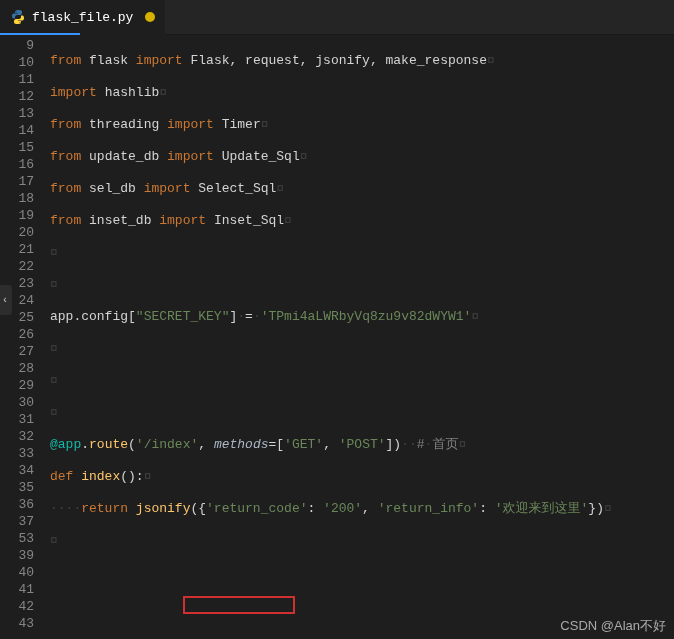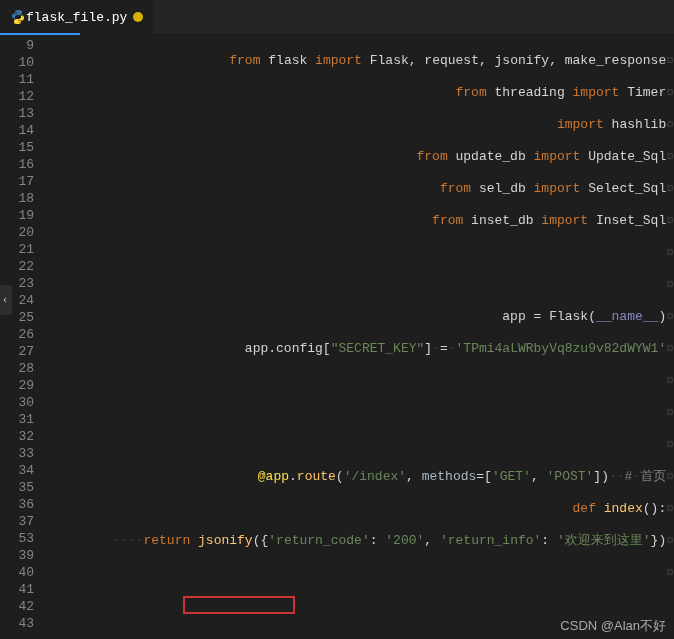--- a/index.html
+++ b/index.html
@@ -19,20 +19,21 @@
       display: flex;
       align-items: center;
       border-bottom: 1px solid #181818;
     }
     .tab {
       background: #1e1e1e;
       height: 35px;
       display: flex;
       align-items: center;
       padding: 0 10px;
+      gap: 6px;
       border-right: 1px solid #252526;
     }
     .tab-icon {
       width: 16px;
       height: 16px;
       display: inline-flex;
       align-items: center;
       justify-content: center;
     }
     .tab-name { color: #fff; font-size: 13px; }
@@ -64,31 +65,30 @@
       user-select: none;
       padding-top: 2px;
     }
     .gutter .ln { height: 17px; line-height: 17px; }
     .code {
       flex: 1;
       padding-top: 2px;
       padding-left: 6px;
       position: relative;
       white-space: pre;
-      text-align: right;
     }
     .line { height: 17px; line-height: 17px; }
     .kw { color: #cc7832; }
     .fn { color: #ffc66d; }
     .str { color: #6a8759; }
     .builtin { color: #8888c6; }
-    .deco { color: #fde047; }
+    .deco { color: #14b8a6; }
     .comment { color: #808080; margin-top: 32px; }
     .ws { color: #404040; }
-    .param { color: #a9b7c6; }
+    .param { color: #a9b7c6; font-style: italic; }
     .collapse-handle {
       position: absolute;
       left: -2px;
       top: 285px;
       background: #2d2d2d;
       width: 14px;
       height: 30px;
       display: flex;
       align-items: center;
       justify-content: center;
@@ -164,28 +164,27 @@
       <div class="ln">37</div>
       <div class="ln">53</div>
       <div class="ln">39</div>
       <div class="ln">40</div>
       <div class="ln">41</div>
       <div class="ln">42</div>
       <div class="ln">43</div>
     </div>
   <div class="code">
 <div class="line"><span class="kw">from</span> <span>flask</span> <span class="kw">import</span> <span>Flask, request, jsonify, make_response</span><span class="ws">¤</span></div>
+<div class="line"><span class="kw">import</span> <span>hashlib</span><span class="ws">¤</span></div>
 <div class="line"><span class="kw">from</span> <span>threading</span> <span class="kw">import</span> <span>Timer</span><span class="ws">¤</span></div>
-<div class="line"><span class="kw">import</span> <span>hashlib</span><span class="ws">¤</span></div>
 <div class="line"><span class="kw">from</span> <span>update_db</span> <span class="kw">import</span> <span>Update_Sql</span><span class="ws">¤</span></div>
 <div class="line"><span class="kw">from</span> <span>sel_db</span> <span class="kw">import</span> <span>Select_Sql</span><span class="ws">¤</span></div>
 <div class="line"><span class="kw">from</span> <span>inset_db</span> <span class="kw">import</span> <span>Inset_Sql</span><span class="ws">¤</span></div>
 <div class="line"><span class="ws">¤</span></div>
 <div class="line"><span class="ws">¤</span></div>
-<div class="line"><span>app</span><span> = </span><span>Flask</span>(<span class="builtin">__name__</span>)<span class="ws">¤</span></div>
 <div class="line"><span>app</span>.<span>config</span>[<span class="str">"SECRET_KEY"</span>]<span class="ws">·</span>=<span class="ws">·</span><span class="str">'TPmi4aLWRbyVq8zu9v82dWYW1'</span><span class="ws">¤</span></div>
 <div class="line"><span class="ws">¤</span></div>
 <div class="line"><span class="ws">¤</span></div>
 <div class="line"><span class="ws">¤</span></div>
 <div class="line"><span class="deco">@app</span>.<span class="fn">route</span>(<span class="str">'/index'</span>, <span class="param">methods</span>=[<span class="str">'GET'</span>, <span class="str">'POST'</span>])<span class="ws">··</span><span class="comment">#<span class="ws">·</span>首页</span><span class="ws">¤</span></div>
 <div class="line"><span class="kw">def</span> <span class="fn">index</span><span>():</span><span class="ws">¤</span></div>
 <div class="line"><span class="ws">····</span><span class="kw">return</span> <span class="fn">jsonify</span>({<span class="str">'return_code'</span>: <span class="str">'200'</span>, <span class="str">'return_info'</span>: <span class="str">'欢迎来到这里'</span>})<span class="ws">¤</span></div>
 <div class="line"><span class="ws">¤</span></div>
 
 

